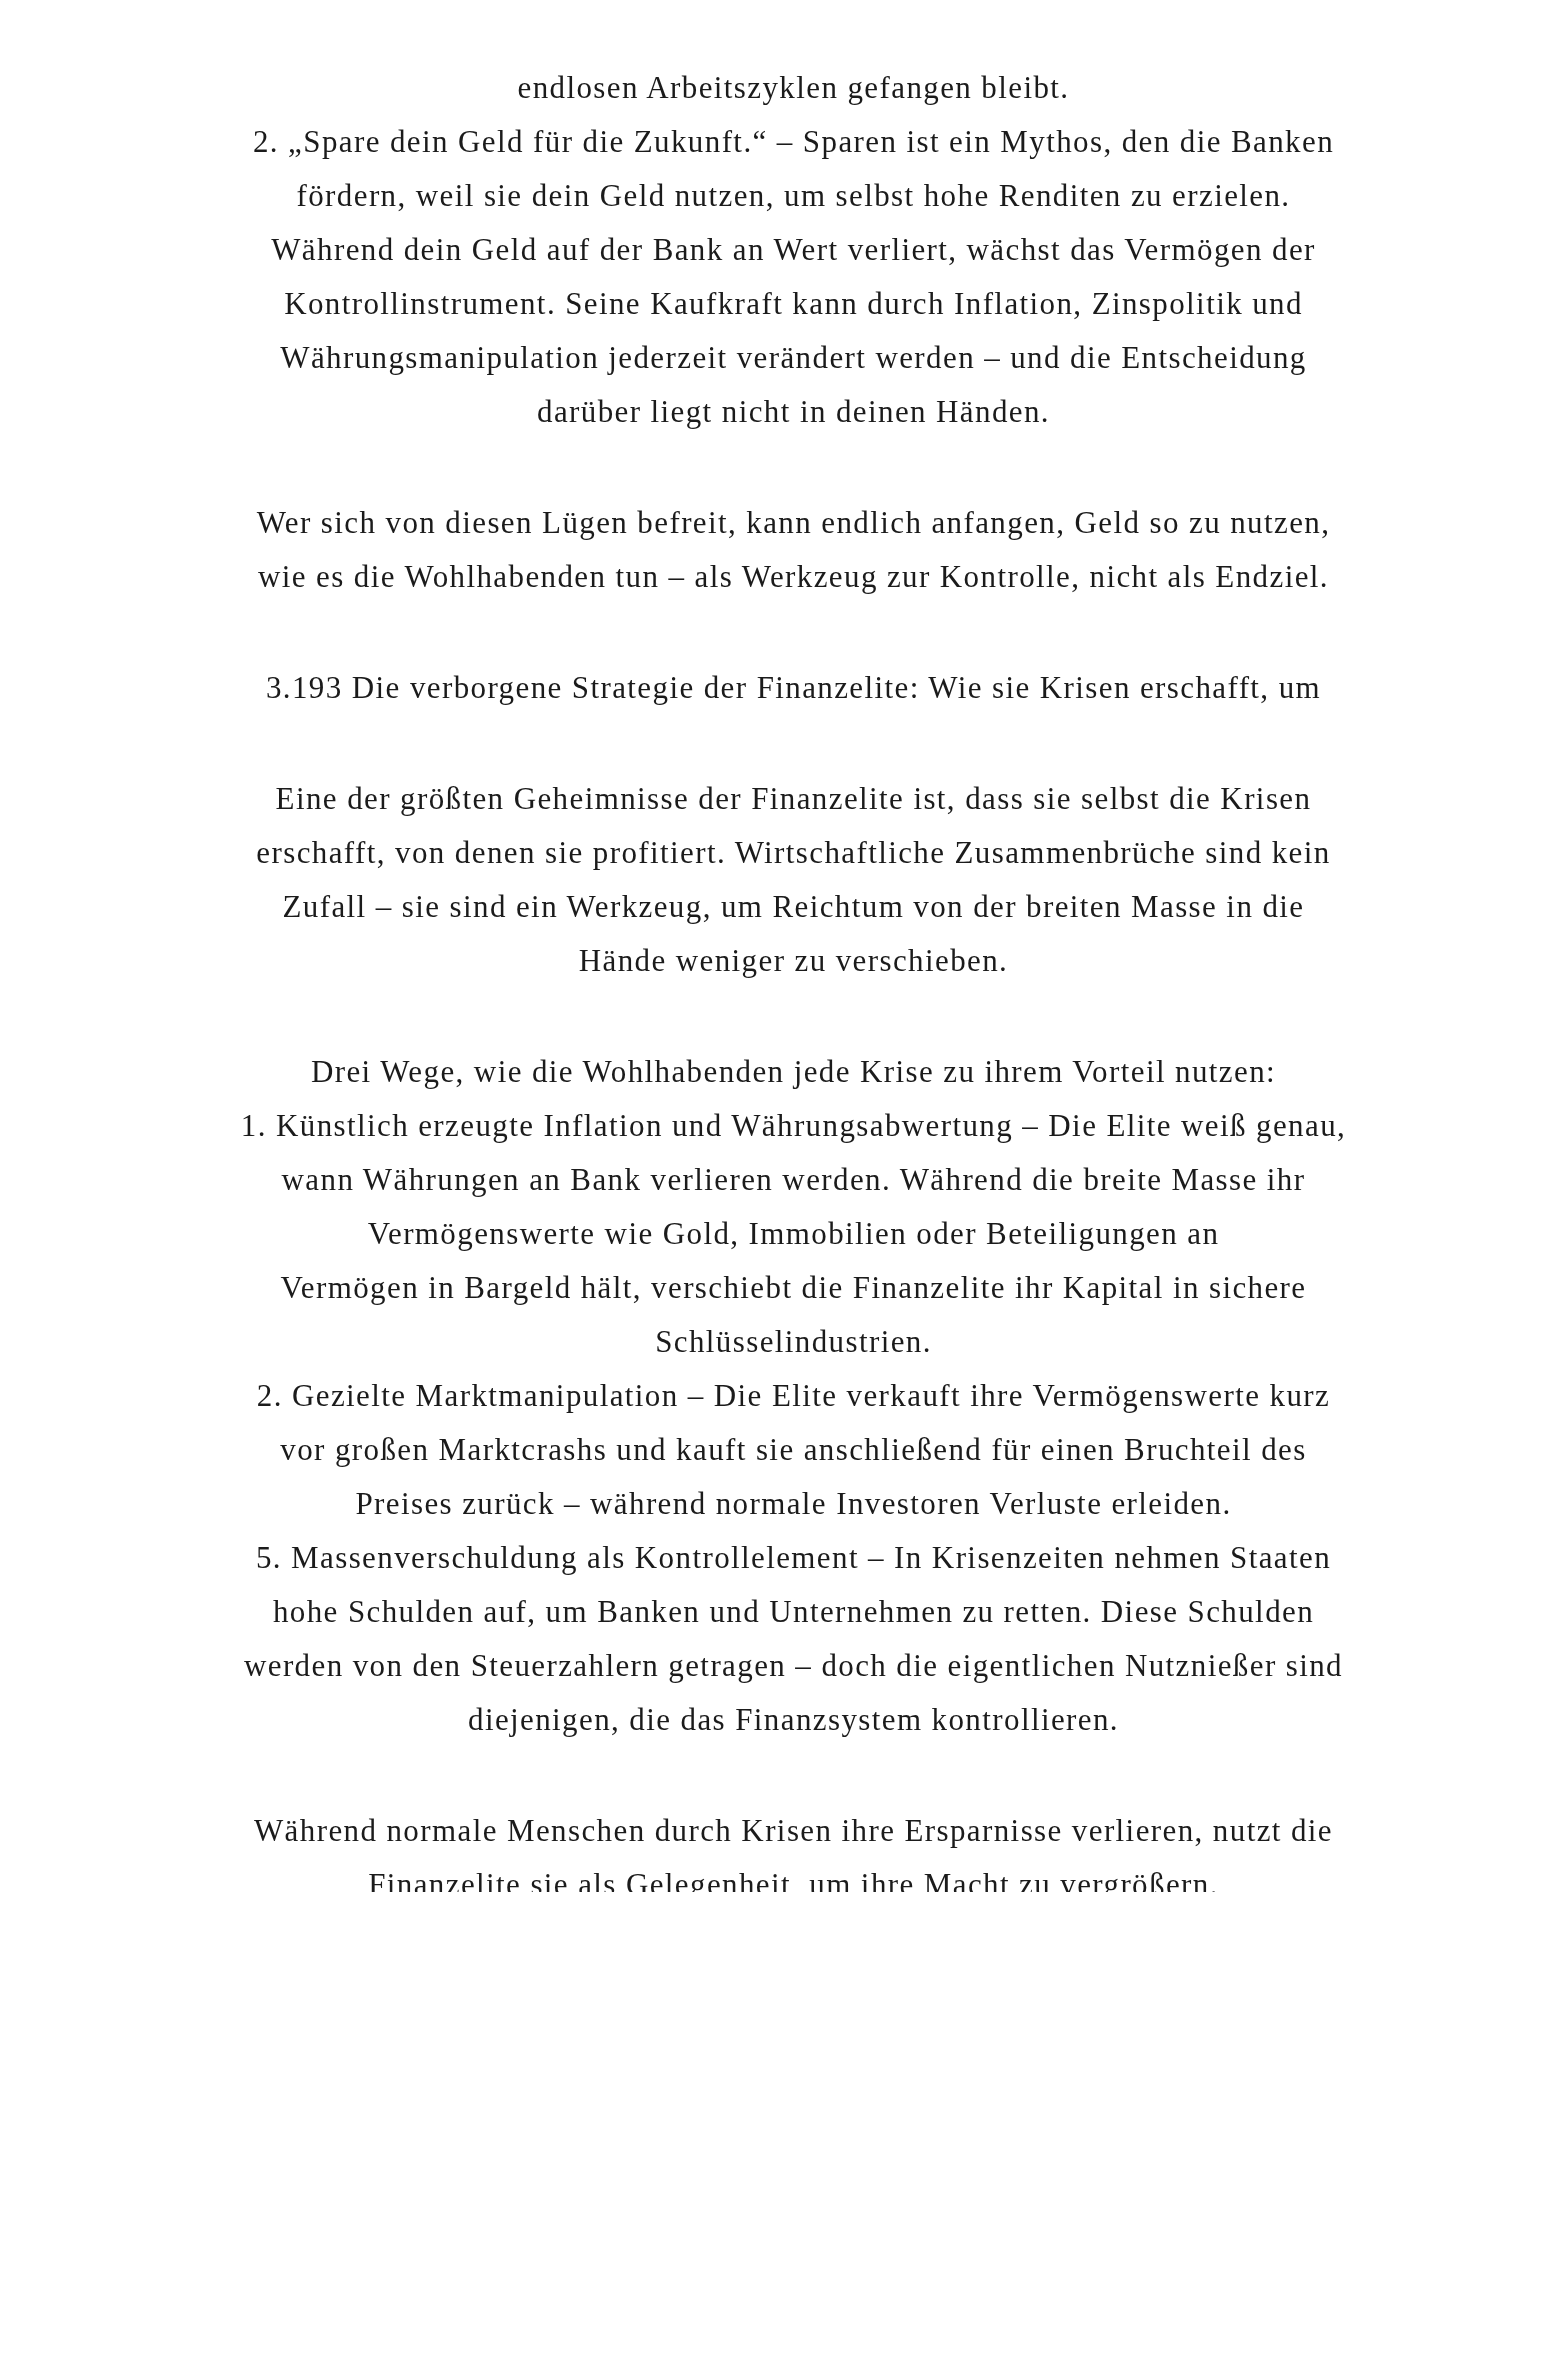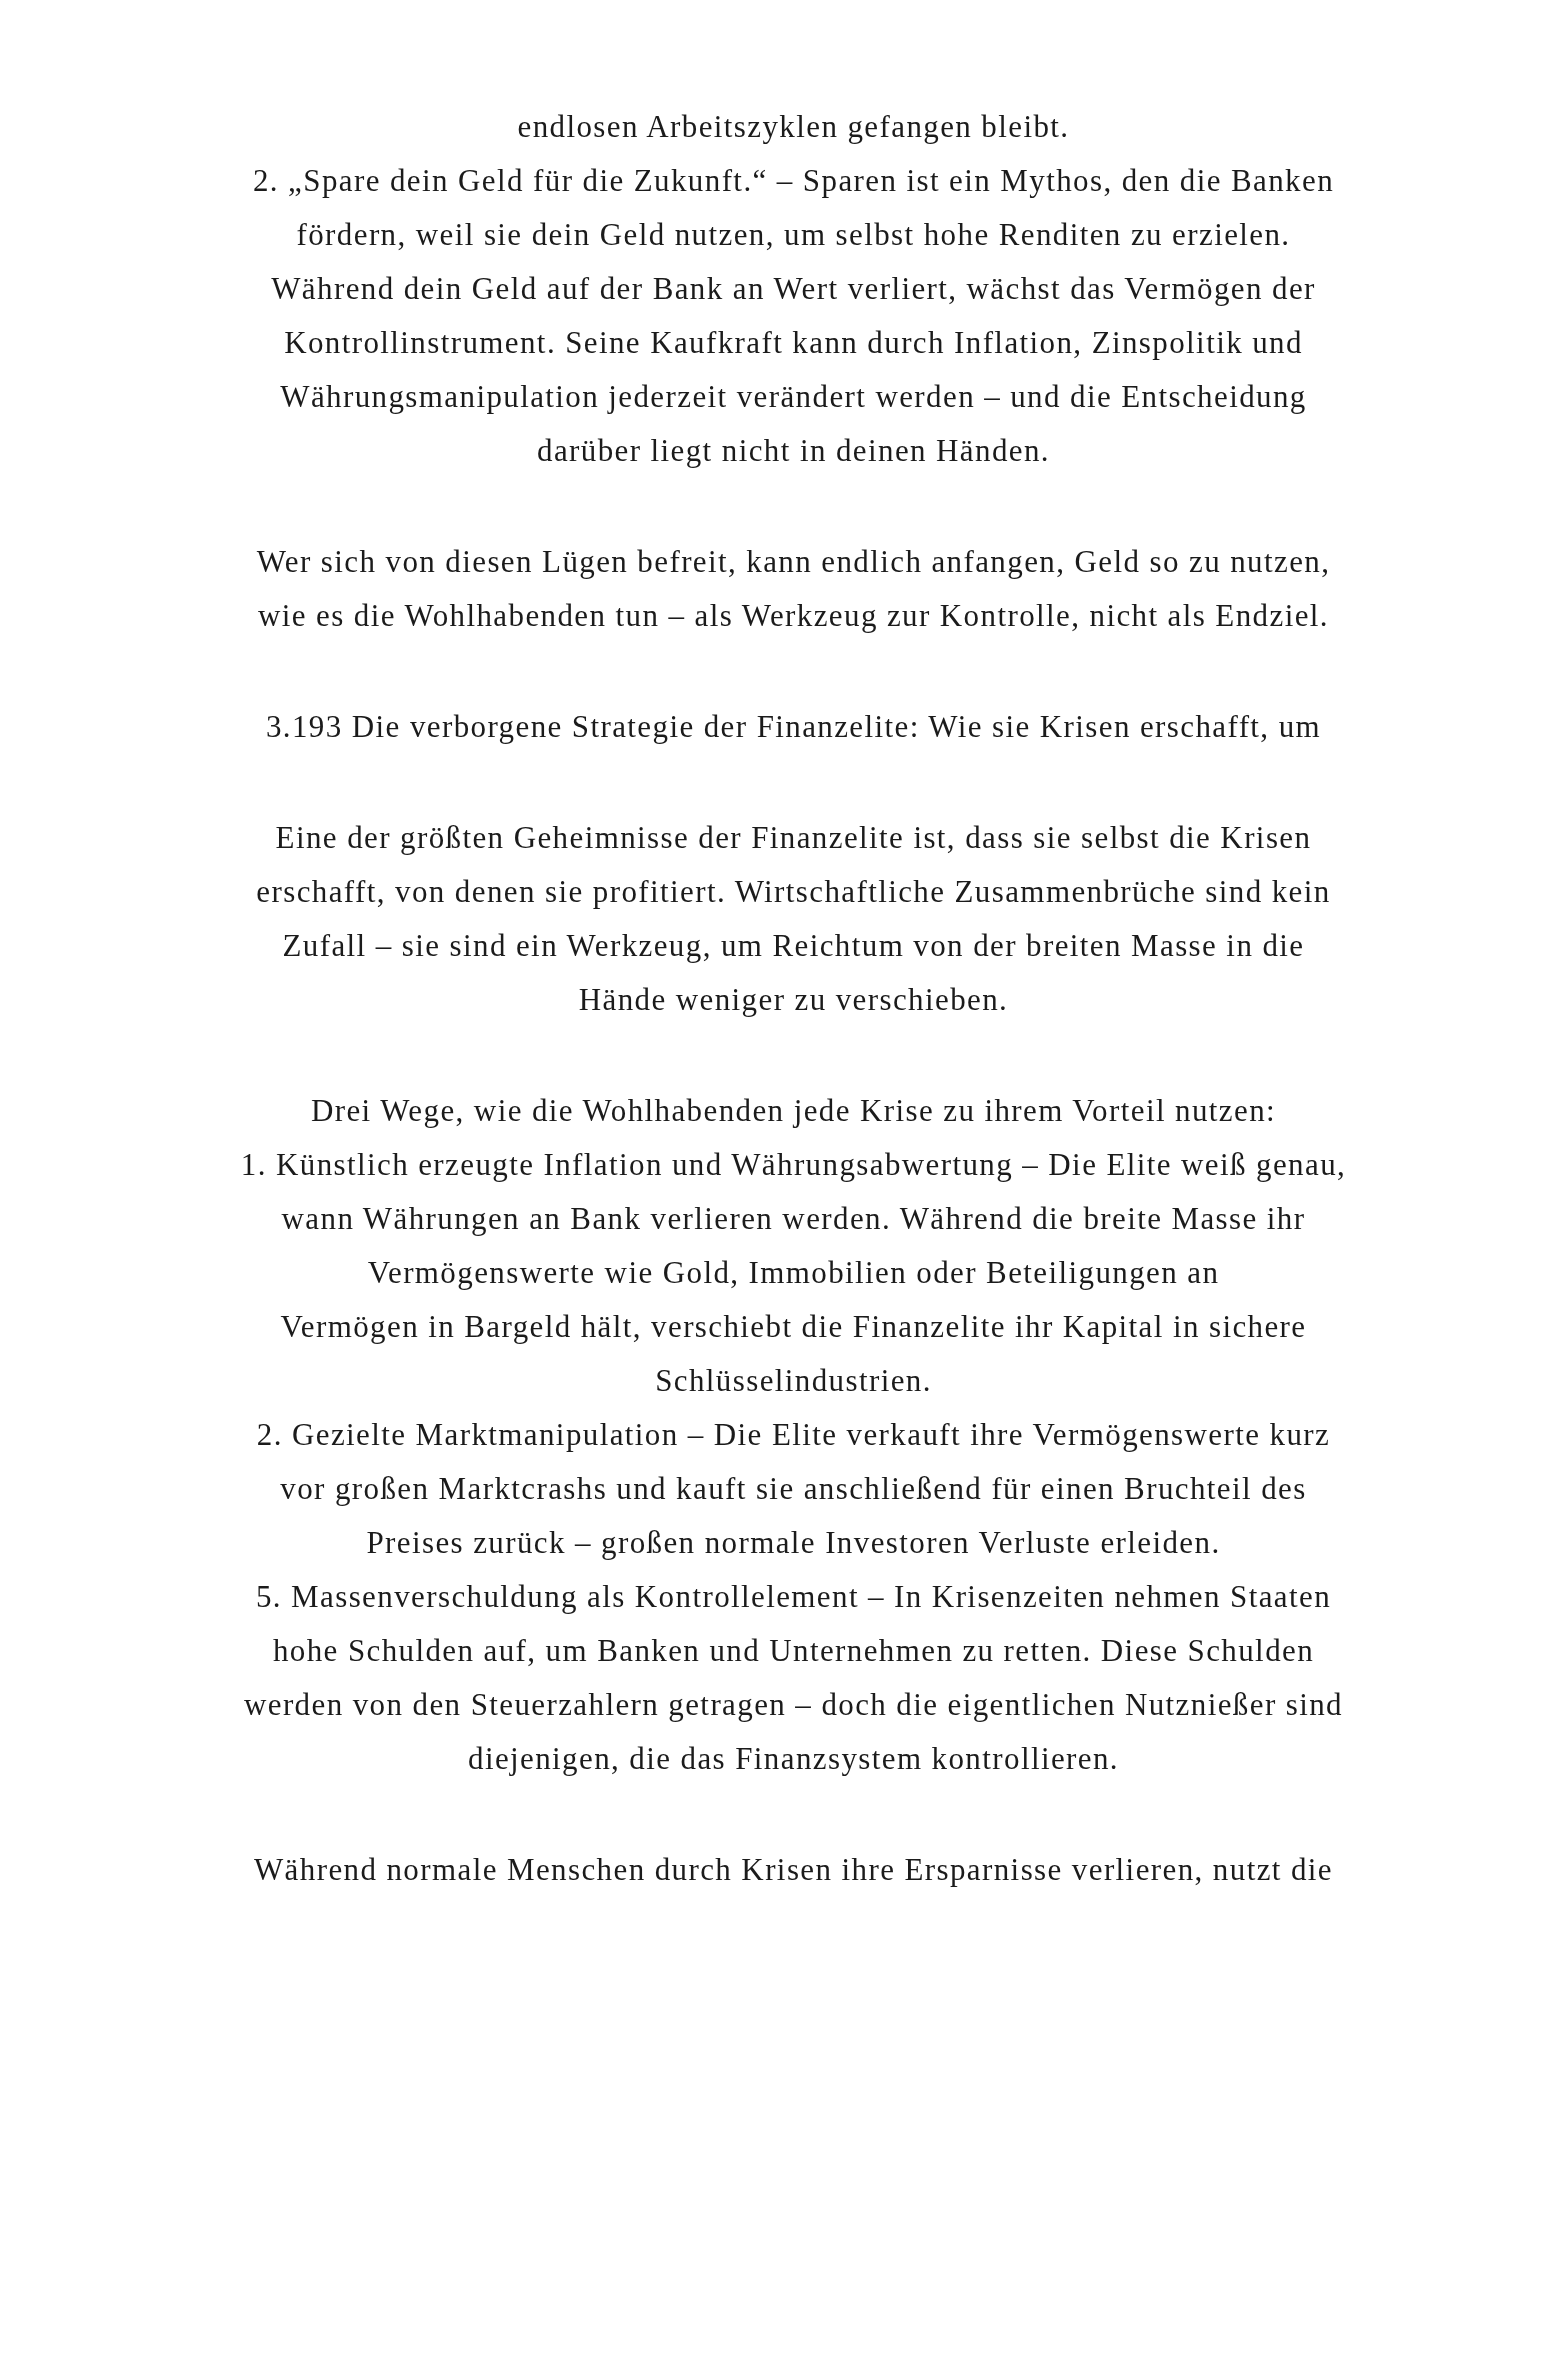--- a/index.html
+++ b/index.html
@@ -11,21 +11,21 @@
     position: relative;
     width: 1563px;
     height: 1892px;
     background: var(--page-bg, #ffffff);
     color: var(--page-fg, #1b1b1b);
     font-family: "Liberation Serif", "DejaVu Serif", serif;
     font-size: 31px;
     line-height: 54px;
     letter-spacing: 0.045em;
     box-sizing: border-box;
-    padding: 100px 87px 0 111px;
+    padding: 61px 87px 0 111px;
     overflow: hidden;
   }
   .paragraph {
     margin: 0 0 57px 0;
   }
   .paragraph:last-child {
     margin-bottom: 0;
   }
   .line {
     text-align: center;
@@ -65,21 +65,21 @@
 
   <section class="paragraph">
     <div class="line">Drei Wege, wie die Wohlhabenden jede Krise zu ihrem Vorteil nutzen:</div>
     <div class="line">1. Künstlich erzeugte Inflation und Währungsabwertung – Die Elite weiß genau,</div>
     <div class="line">wann Währungen an Bank verlieren werden. Während die breite Masse ihr</div>
     <div class="line">Vermögenswerte wie Gold, Immobilien oder Beteiligungen an</div>
     <div class="line">Vermögen in Bargeld hält, verschiebt die Finanzelite ihr Kapital in sichere</div>
     <div class="line">Schlüsselindustrien.</div>
     <div class="line">2. Gezielte Marktmanipulation – Die Elite verkauft ihre Vermögenswerte kurz</div>
     <div class="line">vor großen Marktcrashs und kauft sie anschließend für einen Bruchteil des</div>
-    <div class="line">Preises zurück – großen normale Investoren Verluste erleiden.</div>
+    <div class="line">Preises zurück – während normale Investoren Verluste erleiden.</div>
     <div class="line">5. Massenverschuldung als Kontrollelement – In Krisenzeiten nehmen Staaten</div>
     <div class="line">hohe Schulden auf, um Banken und Unternehmen zu retten. Diese Schulden</div>
     <div class="line">werden von den Steuerzahlern getragen – doch die eigentlichen Nutznießer sind</div>
     <div class="line">diejenigen, die das Finanzsystem kontrollieren.</div>
   </section>
 
   <section class="paragraph">
     <div class="line">Während normale Menschen durch Krisen ihre Ersparnisse verlieren, nutzt die</div>
     <div class="line">Finanzelite sie als Gelegenheit, um ihre Macht zu vergrößern.</div>
   </section>

